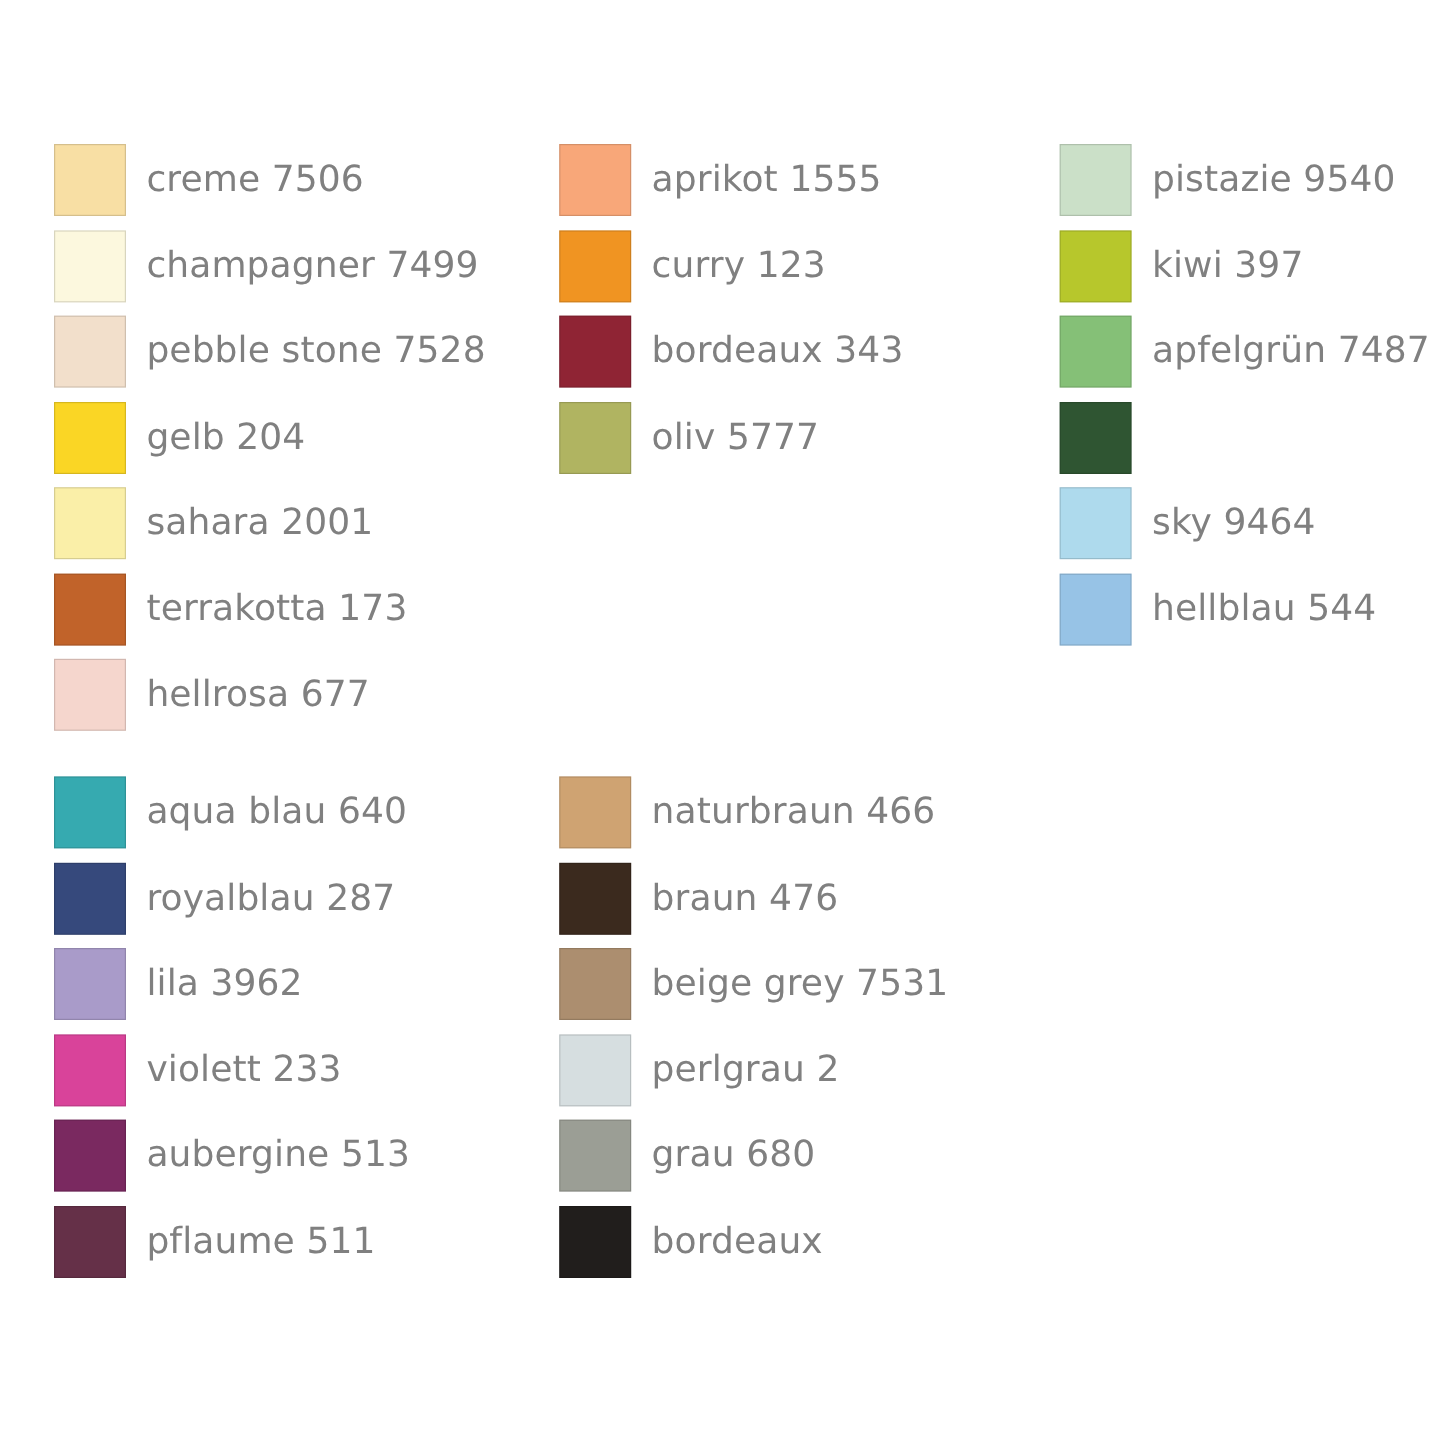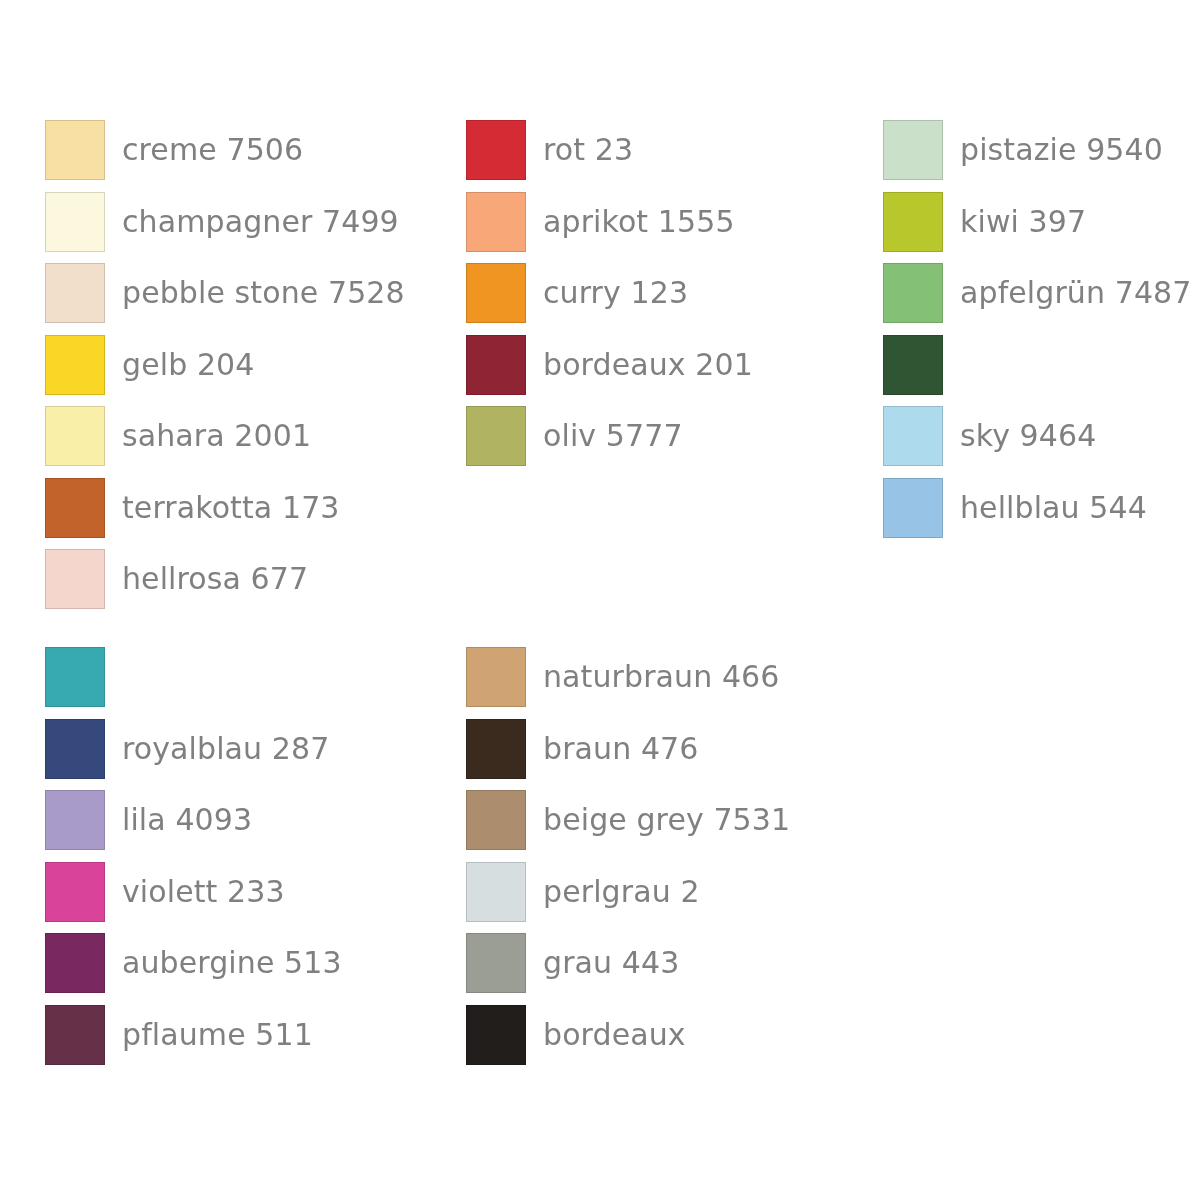--- a/index.html
+++ b/index.html
@@ -103,34 +103,30 @@
           <div class="swatch-chip" style="background-color: rgb(193, 99, 42);"></div>
           <div class="swatch-label">terrakotta 173</div>
         </div>
         <div class="swatch-row">
           <div class="swatch-chip" style="background-color: rgb(245, 214, 205);"></div>
           <div class="swatch-label">hellrosa 677</div>
         </div>
       </div>
       <div class="swatch-column col-2">
         <div class="swatch-row">
-          <div class="swatch-chip" style="background-color: rgb(213, 43, 52);"></div>
-          <div class="swatch-label">rot 23</div>
-        </div>
-        <div class="swatch-row">
           <div class="swatch-chip" style="background-color: rgb(248, 167, 121);"></div>
           <div class="swatch-label">aprikot 1555</div>
         </div>
         <div class="swatch-row">
           <div class="swatch-chip" style="background-color: rgb(240, 148, 34);"></div>
           <div class="swatch-label">curry 123</div>
         </div>
         <div class="swatch-row">
           <div class="swatch-chip" style="background-color: rgb(143, 36, 52);"></div>
-          <div class="swatch-label">bordeaux 201</div>
+          <div class="swatch-label">bordeaux 343</div>
         </div>
         <div class="swatch-row">
           <div class="swatch-chip" style="background-color: rgb(176, 180, 97);"></div>
           <div class="swatch-label">oliv 5777</div>
         </div>
       </div>
       <div class="swatch-column col-3">
         <div class="swatch-row">
           <div class="swatch-chip" style="background-color: rgb(203, 224, 200);"></div>
           <div class="swatch-label">pistazie 9540</div>
@@ -153,28 +149,29 @@
         <div class="swatch-row">
           <div class="swatch-chip" style="background-color: rgb(151, 195, 230);"></div>
           <div class="swatch-label">hellblau 544</div>
         </div>
       </div>
     </div>
   <div class="swatch-group" id="group-bottom">
       <div class="swatch-column col-1">
         <div class="swatch-row">
           <div class="swatch-chip" style="background-color: rgb(54, 170, 176);"></div>
+          <div class="swatch-label">aqua blau 640</div>
         </div>
         <div class="swatch-row">
           <div class="swatch-chip" style="background-color: rgb(54, 73, 124);"></div>
           <div class="swatch-label">royalblau 287</div>
         </div>
         <div class="swatch-row">
           <div class="swatch-chip" style="background-color: rgb(169, 155, 201);"></div>
-          <div class="swatch-label">lila 4093</div>
+          <div class="swatch-label">lila 3962</div>
         </div>
         <div class="swatch-row">
           <div class="swatch-chip" style="background-color: rgb(217, 67, 154);"></div>
           <div class="swatch-label">violett 233</div>
         </div>
         <div class="swatch-row">
           <div class="swatch-chip" style="background-color: rgb(122, 41, 96);"></div>
           <div class="swatch-label">aubergine 513</div>
         </div>
         <div class="swatch-row">
@@ -194,21 +191,21 @@
         <div class="swatch-row">
           <div class="swatch-chip" style="background-color: rgb(172, 142, 111);"></div>
           <div class="swatch-label">beige grey 7531</div>
         </div>
         <div class="swatch-row">
           <div class="swatch-chip" style="background-color: rgb(214, 222, 224);"></div>
           <div class="swatch-label">perlgrau 2</div>
         </div>
         <div class="swatch-row">
           <div class="swatch-chip" style="background-color: rgb(155, 158, 149);"></div>
-          <div class="swatch-label">grau 443</div>
+          <div class="swatch-label">grau 680</div>
         </div>
         <div class="swatch-row">
           <div class="swatch-chip" style="background-color: rgb(33, 30, 28);"></div>
           <div class="swatch-label">bordeaux</div>
         </div>
       </div>
     </div>
 
 </div>
 

